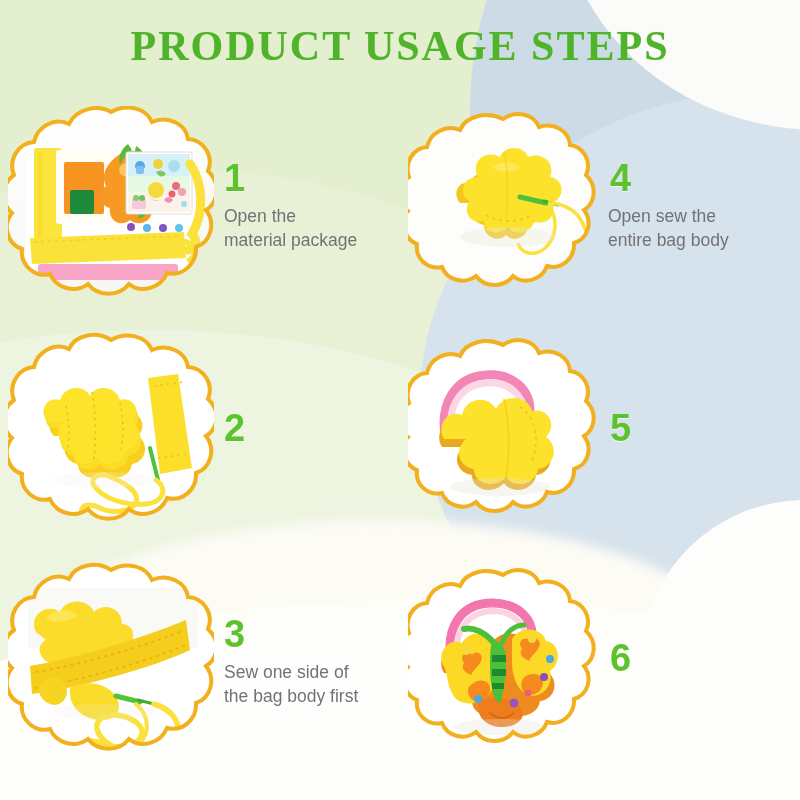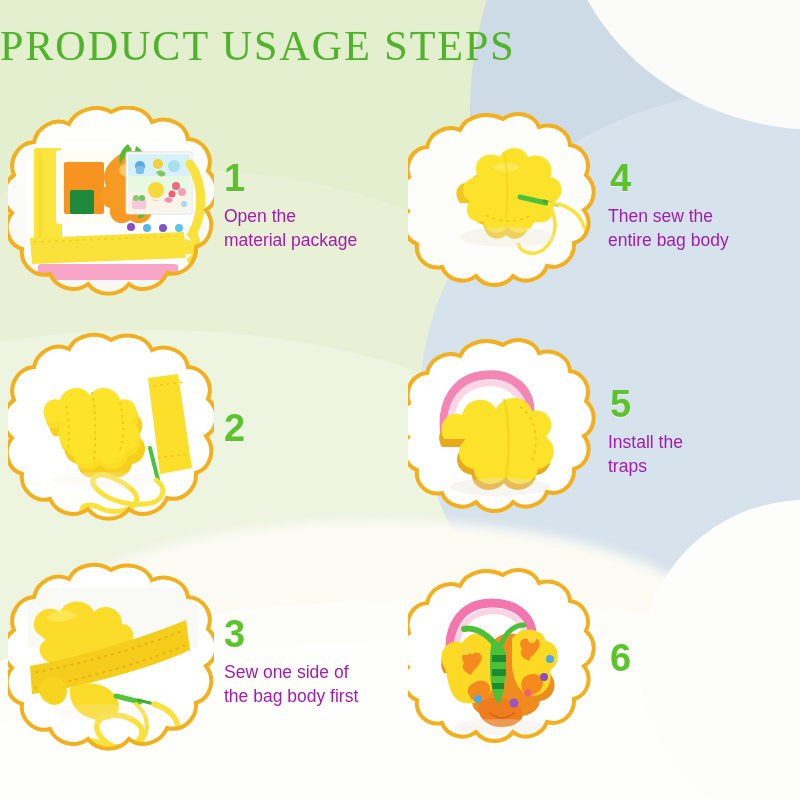--- a/index.html
+++ b/index.html
@@ -66,22 +66,23 @@
   .blob-cream-mid{
     left:30px;top:520px;width:700px;height:250px;
     background:#fcfbf4;
     border-radius:50%;
     filter:blur(6px);
   }
 
   
   .title{
     position:absolute;left:0;right:0;top:22px;
+    text-align:center;
     font-family:"Liberation Serif", serif;
-    font-weight:normal;
+    font-weight:bold;
     font-size:42px;
     letter-spacing:2px;
     color:#4fb42b;
     text-shadow:0 0 1px #bfe0a6;
     z-index:5;
   }
 
   
   .grid{
     position:absolute;left:0;top:92px;width:800px;height:690px;
@@ -118,21 +119,21 @@
     font-size:38px;
     line-height:1;
     color:#5cc32d;
     margin-bottom:8px;
     text-shadow:0 1px 0 rgba(255,255,255,.75);
   }
   .step-text{
     font-family:"Liberation Sans", sans-serif;
     font-size:17.5px;
     line-height:1.35;
-    color:#a21caf;
+    color:#737373;
     max-width:175px;
     white-space:pre-line;
   }
   .col-b .step-num{margin-left:2px;}
 </style>
 </head>
 <body>
 
 <div id="poster">
 
@@ -260,21 +261,21 @@
               <path d="M78 104 C92 112 110 112 124 104" stroke="#f2c718" stroke-width="1.8" stroke-dasharray="3 4" fill="none"></path>
 
               <ellipse cx="100" cy="126" rx="48" ry="10" fill="#e8e4d6" opacity=".35"></ellipse>
             </g>
             <path d="M95 8 C108 -1 126 3 131 16 C146 11 161 20 162 34 C176 36 184 51 178 64 C189 74 188 92 176 99 C185 111 180 128 166 132 C167 148 153 159 139 155 C134 169 116 174 105 165 C96 177 77 177 68 165 C56 174 39 169 34 156 C20 159 7 148 9 133 C-4 128 -9 110 0 100 C-11 92 -11 74 1 66 C-4 52 5 37 19 36 C22 22 38 13 52 19 C58 5 78 0 95 8 Z" fill="none" stroke="#f2b01e" stroke-width="4"></path>
           </svg>
         </div>
       </div>
       <div class="caption">
         <div class="step-num">4</div>
-        <div class="step-text">Then sew the
+        <div class="step-text">Open sew the
 entire bag body</div>
       </div>
     </div>
 
     <div class="step step-col-a step-row-2">
       <div class="frame-wrap">
         <div class="photo-clip">
           <svg viewBox="0 0 206 200" width="206" height="200">
             <defs>
               <clipPath id="sc2">
@@ -334,22 +335,20 @@
               <path d="M112 70 C128 80 132 104 124 124" stroke="#f2c412" stroke-width="1.6" stroke-dasharray="3 4" fill="none"></path>
 
               <ellipse cx="92" cy="150" rx="50" ry="9" fill="#e6e2d4" opacity=".35"></ellipse>
             </g>
             <path d="M95 8 C108 -1 126 3 131 16 C146 11 161 20 162 34 C176 36 184 51 178 64 C189 74 188 92 176 99 C185 111 180 128 166 132 C167 148 153 159 139 155 C134 169 116 174 105 165 C96 177 77 177 68 165 C56 174 39 169 34 156 C20 159 7 148 9 133 C-4 128 -9 110 0 100 C-11 92 -11 74 1 66 C-4 52 5 37 19 36 C22 22 38 13 52 19 C58 5 78 0 95 8 Z" fill="none" stroke="#f2b01e" stroke-width="4"></path>
           </svg>
         </div>
       </div>
       <div class="caption">
         <div class="step-num">5</div>
-        <div class="step-text">Install the
-traps</div>
       </div>
     </div>
 
     <div class="step step-col-a step-row-3">
       <div class="frame-wrap">
         <div class="photo-clip">
           <svg viewBox="0 0 206 200" width="206" height="200">
             <defs>
               <clipPath id="sc3">
                   <path d="M103 8 C118 -1 138 4 144 18 C160 11 178 20 180 35 C196 36 206 52 200 67 C212 78 211 96 198 104 C208 117 203 136 188 141 C189 158 174 170 159 166 C153 181 133 187 121 177 C111 190 90 190 80 177 C67 187 48 181 42 167 C27 171 12 158 14 142 C-1 137 -6 118 4 106 C-7 97 -7 77 6 68 C0 53 10 36 26 35 C29 20 46 10 61 17 C68 2 89 -1 103 8 Z"></path>

